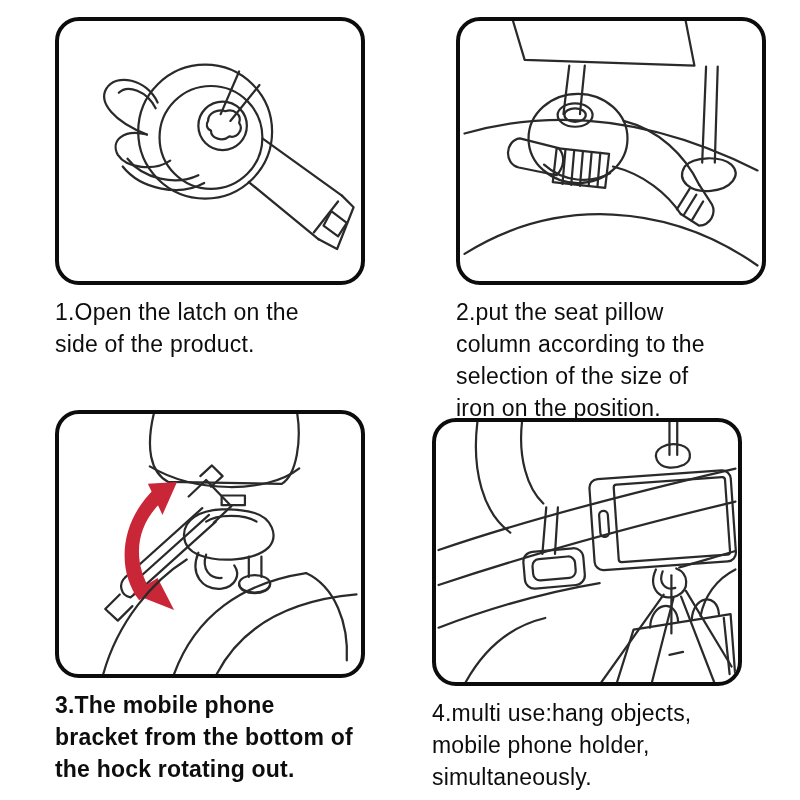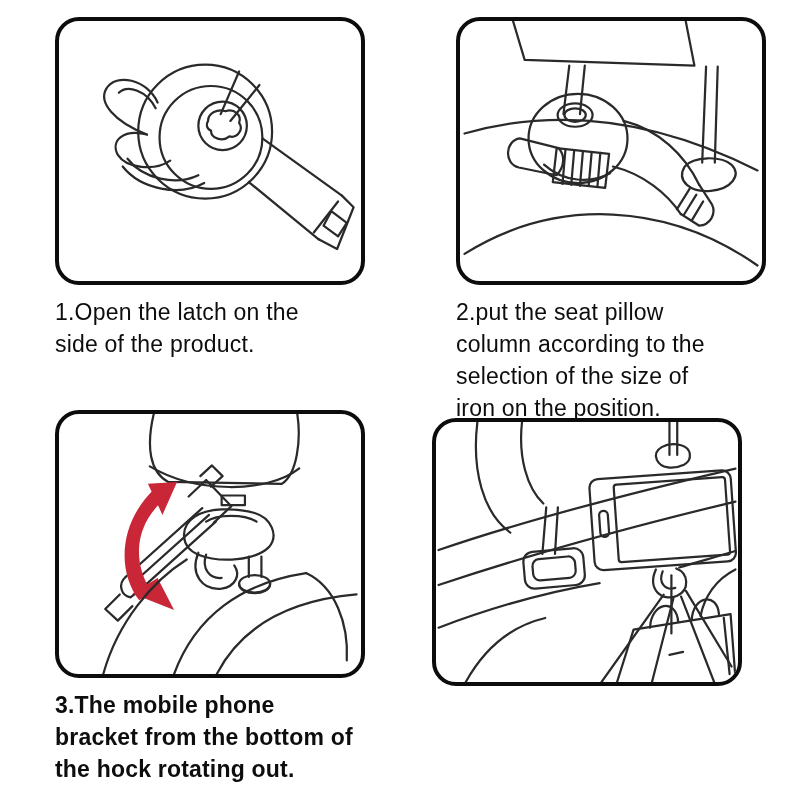--- a/index.html
+++ b/index.html
@@ -179,15 +179,18 @@
         </g>
         <g>
           <path class="s" d="M186,268 L203,214 L303,198 L308,264"></path>
           <path class="s" d="M220,212 C221,186 247,181 249,206"></path>
           <path class="s" d="M263,204 C264,179 289,175 291,198"></path>
           <path class="s" d="M240,240 L254,237"></path>
           <path class="s" d="M296,202 L302,260"></path>
         </g>
       </svg>
     </div>
+    <div class="caption">4.multi use:hang objects,
+mobile phone holder,
+simultaneously.</div>
   </div>
 
 </div>
 
 </body></html>

